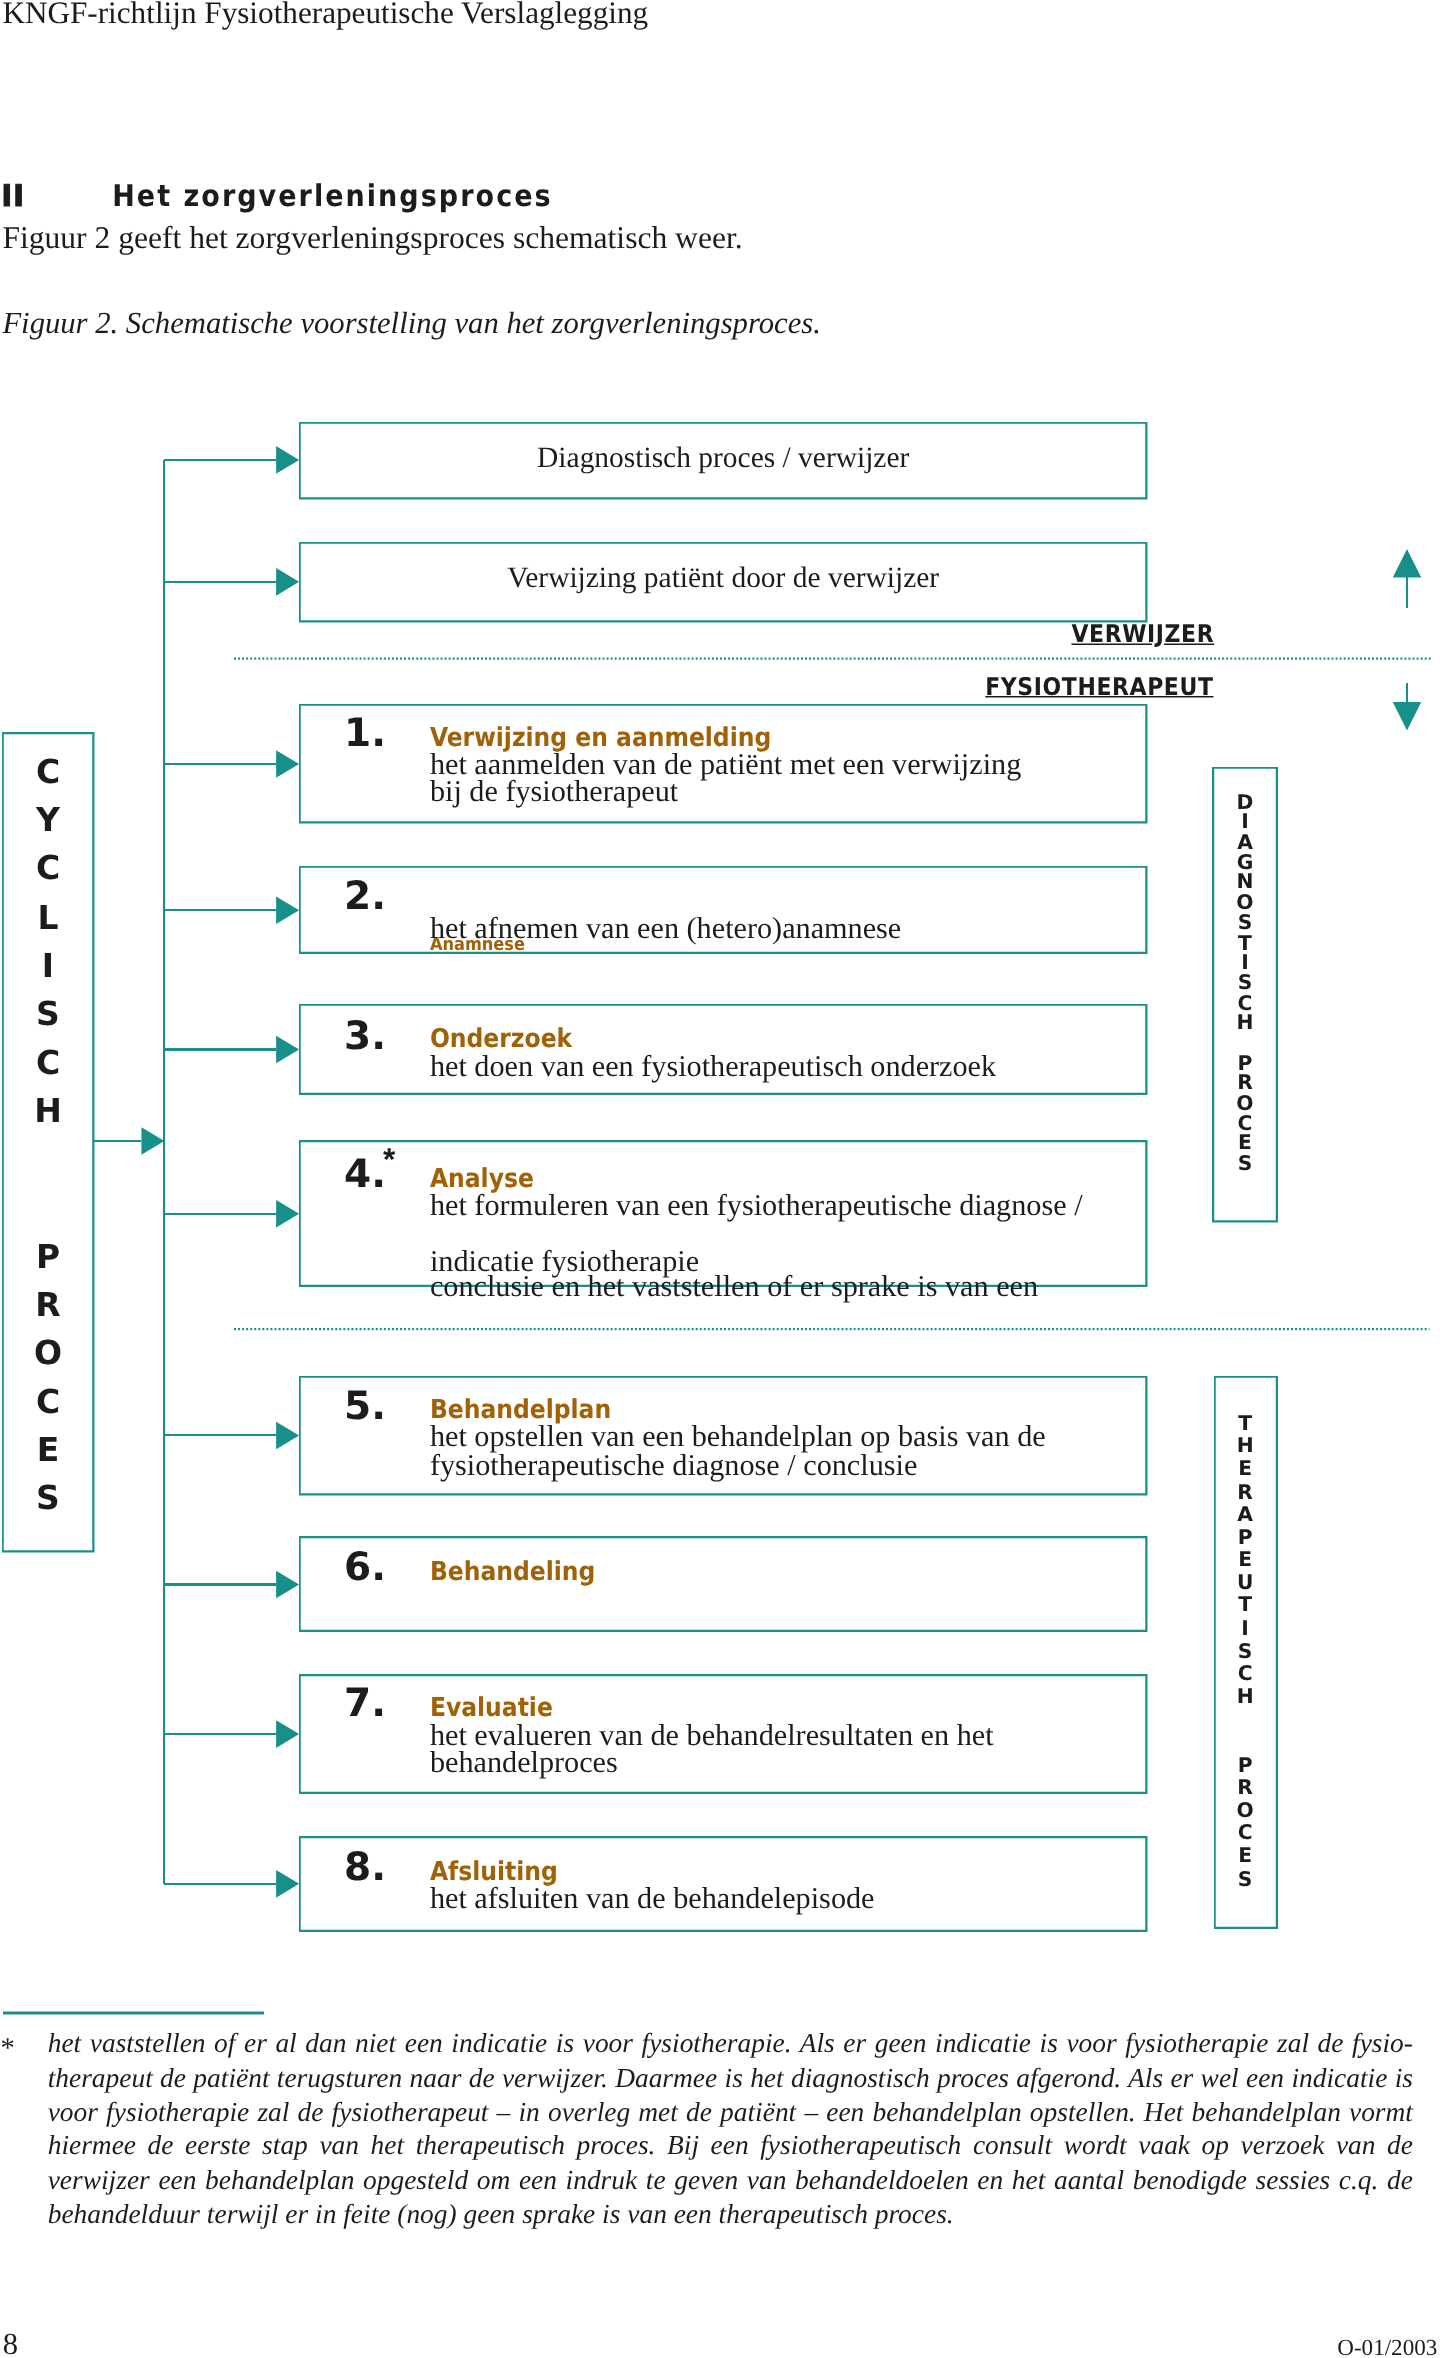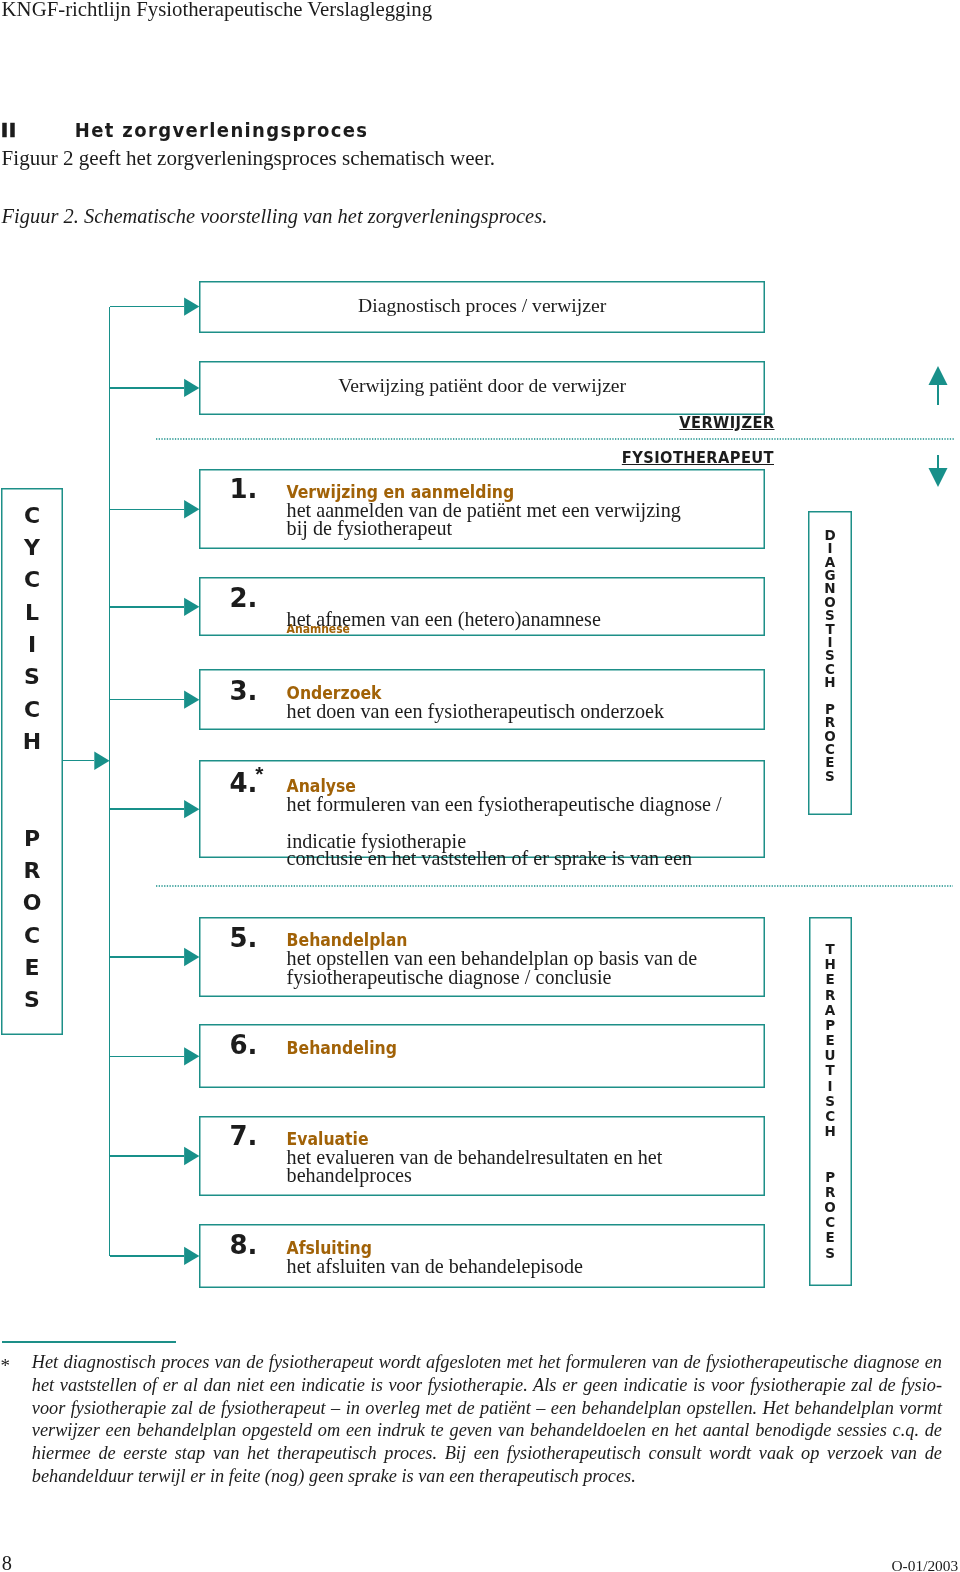--- a/index.html
+++ b/index.html
@@ -15,21 +15,21 @@
            font-size:20px;line-height:20px;letter-spacing:0.4px;
            -webkit-text-stroke:0.6px #1c1c1c;}
   #sec-title{left:74.8px;top:119.8px;font-family:"DejaVu Sans Condensed",sans-serif;
              font-weight:bold;font-size:20px;line-height:20px;letter-spacing:1.36px;
              white-space:nowrap;}
   #sec-sub{left:1.6px;top:148px;font-size:21.05px;line-height:21.05px;white-space:nowrap;}
   #fig-cap{left:1.6px;top:205.7px;font-size:20.45px;line-height:20.45px;font-style:italic;
            white-space:nowrap;}
 
   
-  #diagram{position:absolute;left:0;top:0;width:779px;height:1572px;}
+  #diagram{position:absolute;left:0;top:0;width:779px;height:1572px;padding-left:35px;}
   .box{position:absolute;box-sizing:border-box;background:#fff;
        box-shadow:inset 0 0 0 1.5px #1d8f88;}
   .ctr-label{position:absolute;text-align:center;font-size:19.65px;line-height:19.65px;}
 
   .num{position:absolute;font-family:"DejaVu Sans",sans-serif;font-weight:bold;
        color:#1c1c1c;white-space:nowrap;}
   .num .star{font-size:21px;position:relative;top:-11px;left:-2px;font-weight:bold;
              letter-spacing:0;font-family:"Liberation Sans",sans-serif;}
   .ttl{position:absolute;left:286.6px;font-family:"DejaVu Sans Condensed",sans-serif;
        font-weight:bold;white-space:nowrap;color:#a16207;}
@@ -208,21 +208,21 @@
       <line x1="938" y1="455" x2="938" y2="472" stroke="#18908a" stroke-width="1.4" shape-rendering="crispEdges"></line>
       <polygon points="928.5,468 938,487 947.5,468" fill="#18908a"></polygon>
       <line x1="156" y1="439" x2="955" y2="439" stroke="#18908a" stroke-width="1.5" stroke-dasharray="1.3 1.4"></line>
       <line x1="156" y1="886" x2="953" y2="886" stroke="#18908a" stroke-width="1.5" stroke-dasharray="1.3 1.4"></line>
     </svg>
   </div>
 
 <div id="fn-rule"></div>
 <div id="fn-star">*</div>
 <div id="fn-text">
-    <span class="fl">Het diagnostisch proces van de fysiotherapeut wordt afgesloten met het formuleren van de fysiotherapeutische diagnose en</span>
     <span class="fl">het vaststellen of er al dan niet een indicatie is voor fysiotherapie. Als er geen indicatie is voor fysiotherapie zal de fysio-</span>
+    <span class="fl">therapeut de patiënt terugsturen naar de verwijzer. Daarmee is het diagnostisch proces afgerond. Als er wel een indicatie is</span>
     <span class="fl">voor fysiotherapie zal de fysiotherapeut – in overleg met de patiënt – een behandelplan opstellen. Het behandelplan vormt</span>
+    <span class="fl">hiermee de eerste stap van het therapeutisch proces. Bij een fysiotherapeutisch consult wordt vaak op verzoek van de</span>
     <span class="fl">verwijzer een behandelplan opgesteld om een indruk te geven van behandeldoelen en het aantal benodigde sessies c.q. de</span>
-    <span class="fl">hiermee de eerste stap van het therapeutisch proces. Bij een fysiotherapeutisch consult wordt vaak op verzoek van de</span>
     <span class="fl">behandelduur terwijl er in feite (nog) geen sprake is van een therapeutisch proces.</span>
   </div>
 <div id="pagenum">8</div>
 <div id="docid">O-01/2003</div>
 
 </body></html>

